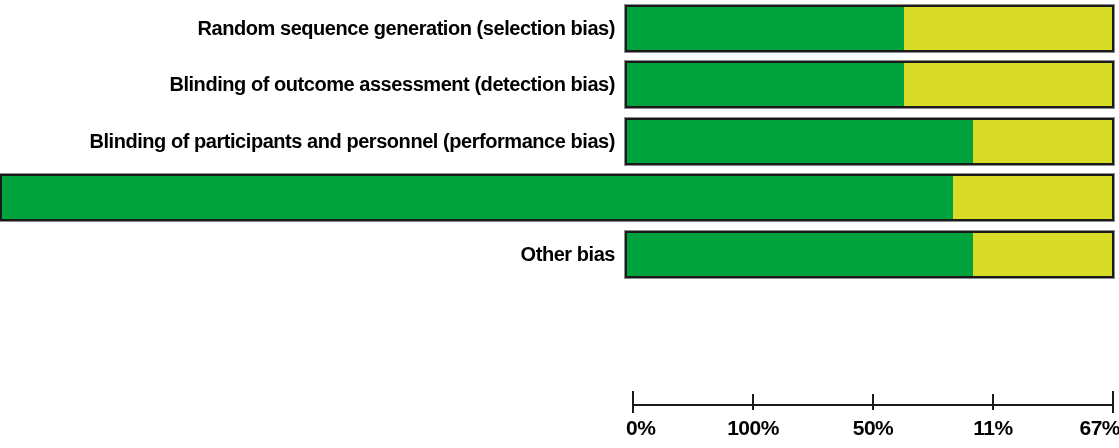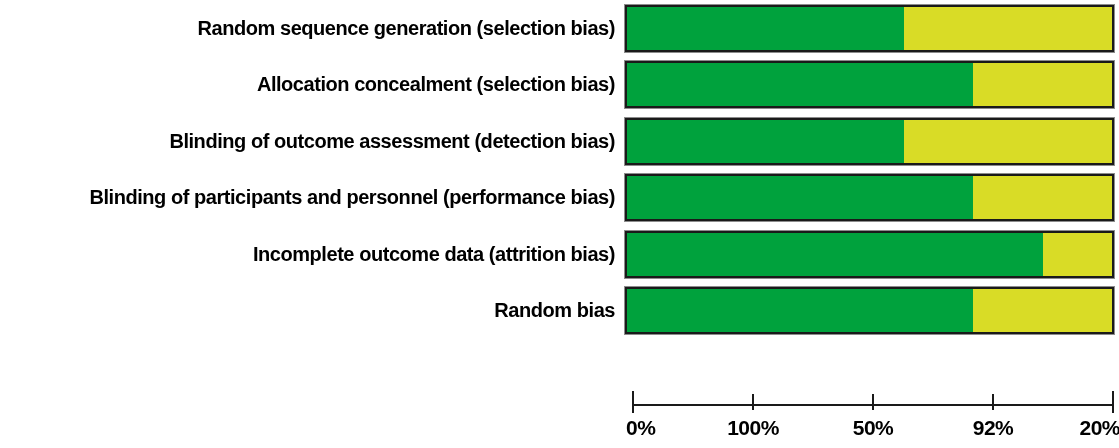--- a/index.html
+++ b/index.html
@@ -99,61 +99,53 @@
 <div class="figure">
   <div class="rows">
       <div class="row">
         <div class="rowlabel">Random sequence generation (selection bias)</div>
         <div class="bar-outer">
           <div class="seg" style="width: 57.1%; background: rgb(0, 162, 61);"></div>
           <div class="seg seg-fill" style="background: rgb(217, 220, 38);"></div>
         </div>
       </div>
       <div class="row">
-        <div class="rowlabel">Allocation concealment (selection bias)</div>
-        <div class="bar-outer">
-          <div class="seg" style="width: 71.4%; background: rgb(0, 162, 61);"></div>
-          <div class="seg seg-fill" style="background: rgb(217, 220, 38);"></div>
-        </div>
-      </div>
-      <div class="row">
         <div class="rowlabel">Blinding of outcome assessment (detection bias)</div>
         <div class="bar-outer">
           <div class="seg" style="width: 57.1%; background: rgb(0, 162, 61);"></div>
           <div class="seg seg-fill" style="background: rgb(217, 220, 38);"></div>
         </div>
       </div>
       <div class="row">
         <div class="rowlabel">Blinding of participants and personnel (performance bias)</div>
         <div class="bar-outer">
           <div class="seg" style="width: 71.4%; background: rgb(0, 162, 61);"></div>
           <div class="seg seg-fill" style="background: rgb(217, 220, 38);"></div>
         </div>
       </div>
       <div class="row">
-        <div class="rowlabel">Incomplete outcome data (attrition bias)</div>
         <div class="bar-outer">
           <div class="seg" style="width: 85.7%; background: rgb(0, 162, 61);"></div>
           <div class="seg seg-fill" style="background: rgb(217, 220, 38);"></div>
         </div>
       </div>
       <div class="row">
-        <div class="rowlabel">Random bias</div>
+        <div class="rowlabel">Other bias</div>
         <div class="bar-outer">
           <div class="seg" style="width: 71.4%; background: rgb(0, 162, 61);"></div>
           <div class="seg seg-fill" style="background: rgb(217, 220, 38);"></div>
         </div>
       </div>
     </div>
   <div class="axis">
     <div class="axis-line"></div>
   <div class="tick end" style="left: 0%;"></div>
       <div class="ticklabel first" style="left: 0%;">0%</div>
       <div class="tick" style="left: 25%;"></div>
       <div class="ticklabel" style="left: 25%;">100%</div>
       <div class="tick" style="left: 50%;"></div>
       <div class="ticklabel" style="left: 50%;">50%</div>
       <div class="tick" style="left: 75%;"></div>
-      <div class="ticklabel" style="left: 75%;">92%</div>
+      <div class="ticklabel" style="left: 75%;">11%</div>
       <div class="tick end" style="left: 100%;"></div>
-      <div class="ticklabel last" style="left: 100%;">20%</div>
+      <div class="ticklabel last" style="left: 100%;">67%</div>
     </div>
 </div>
 
 </body></html>

